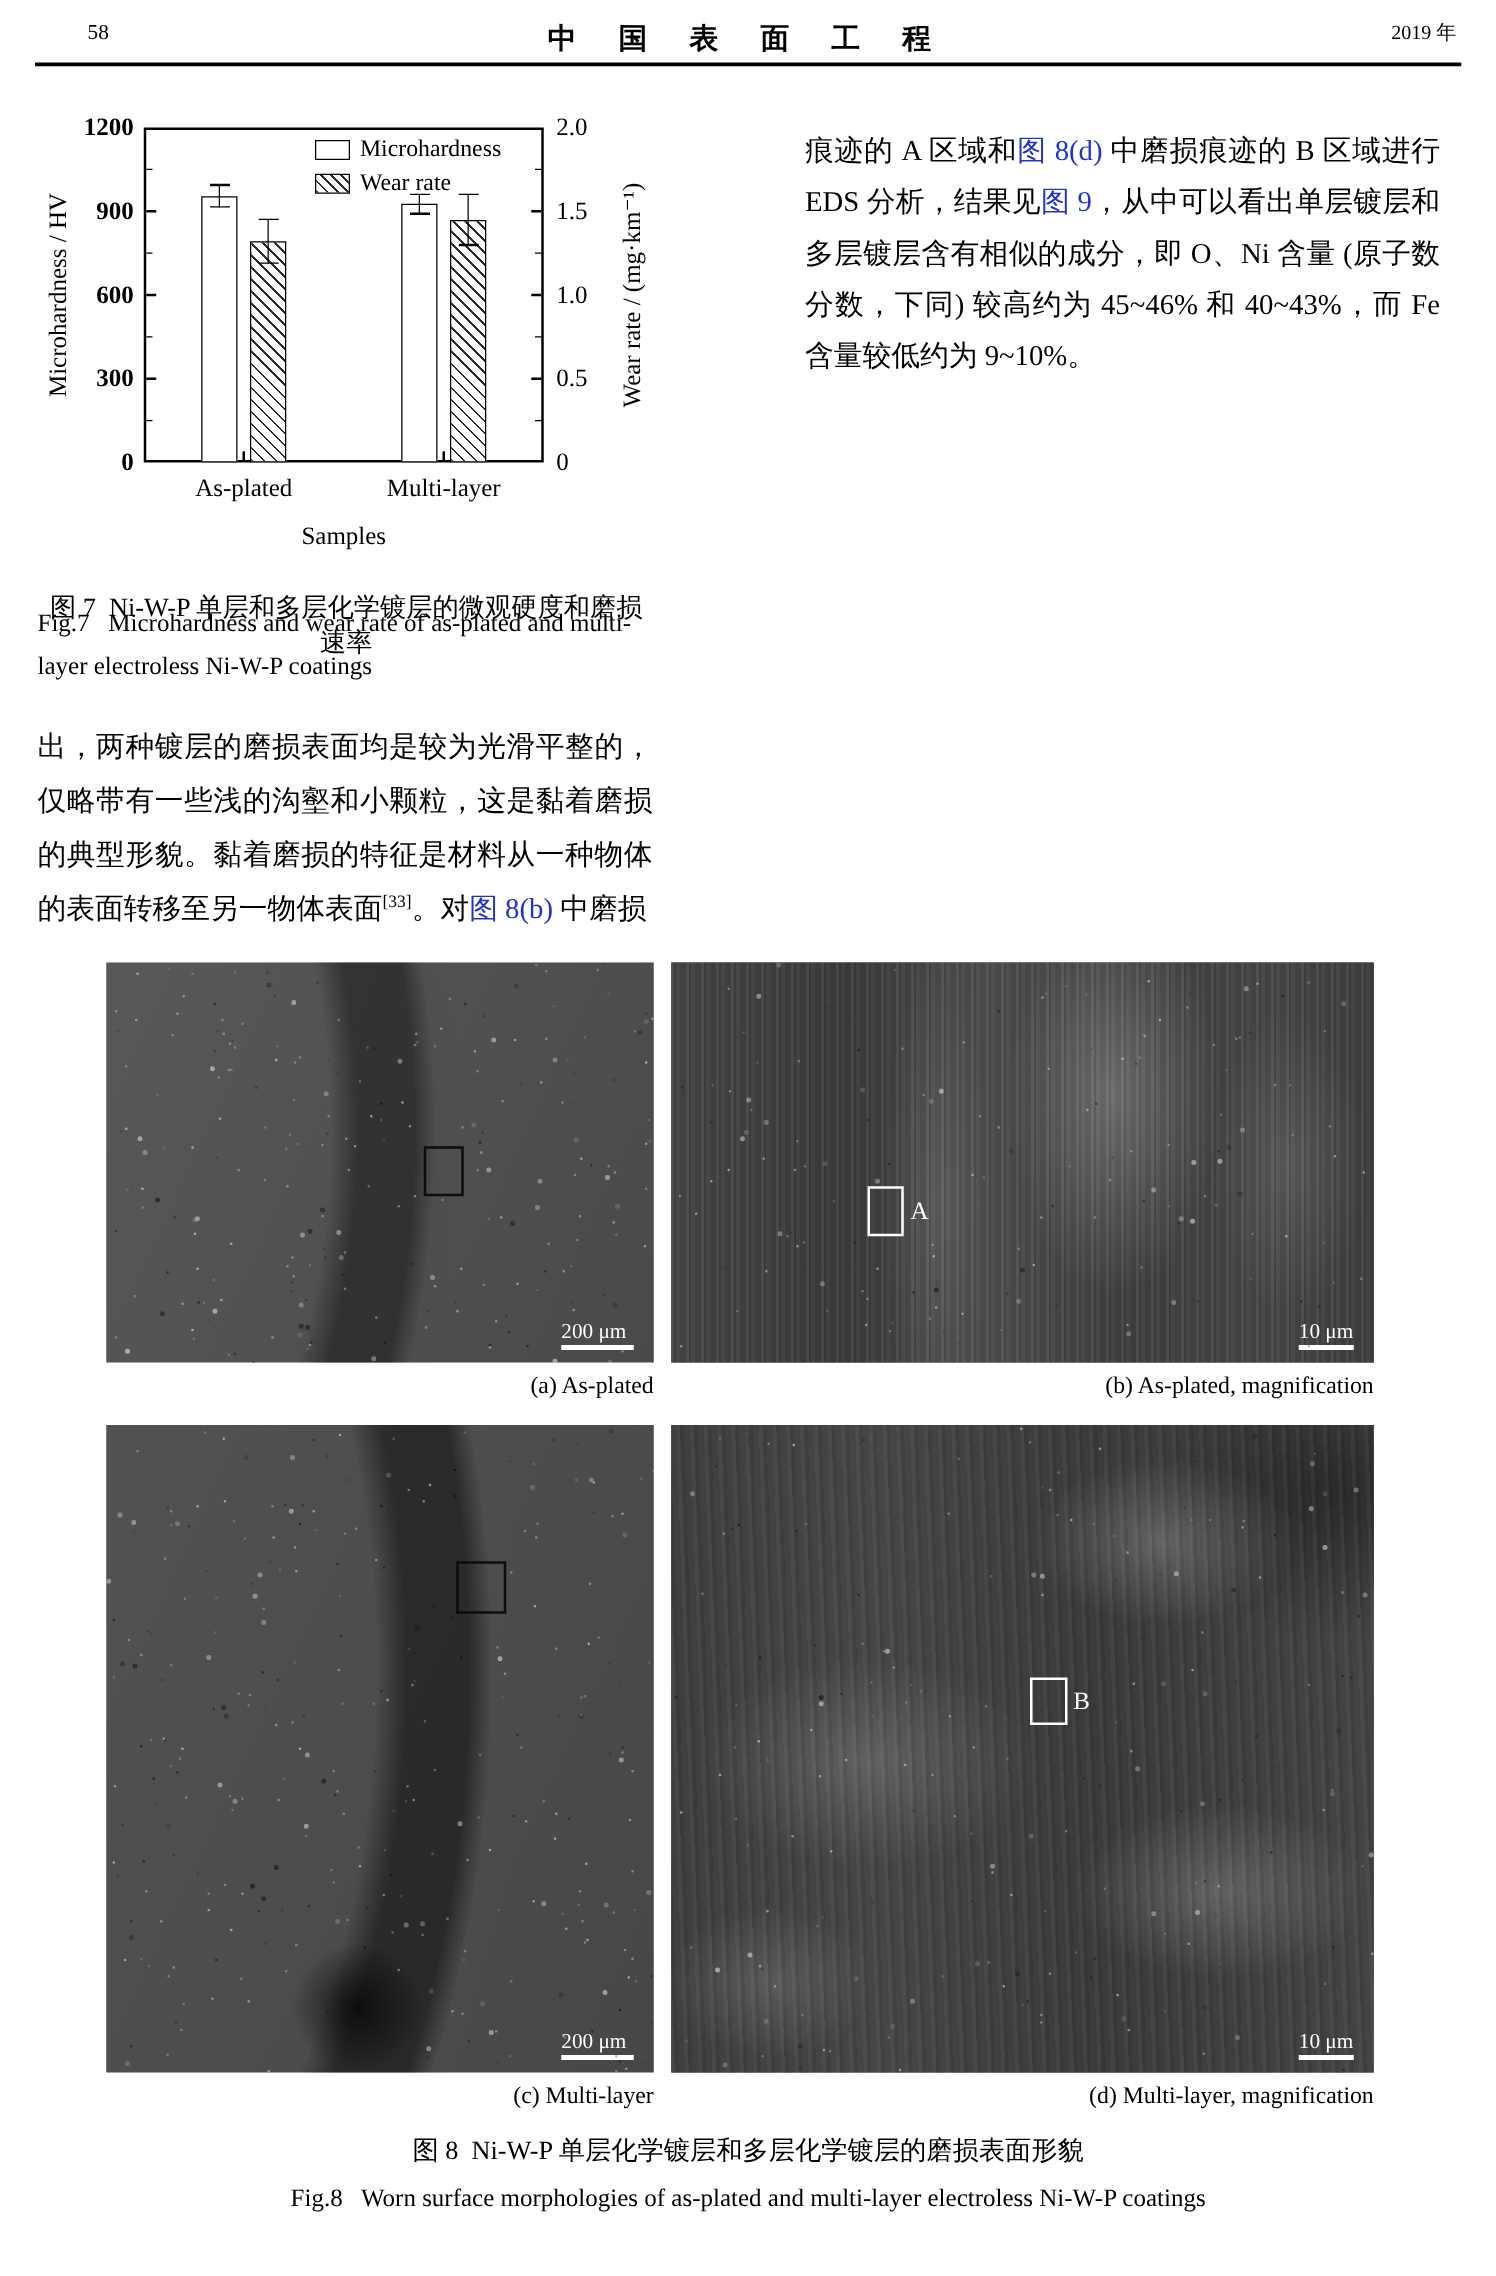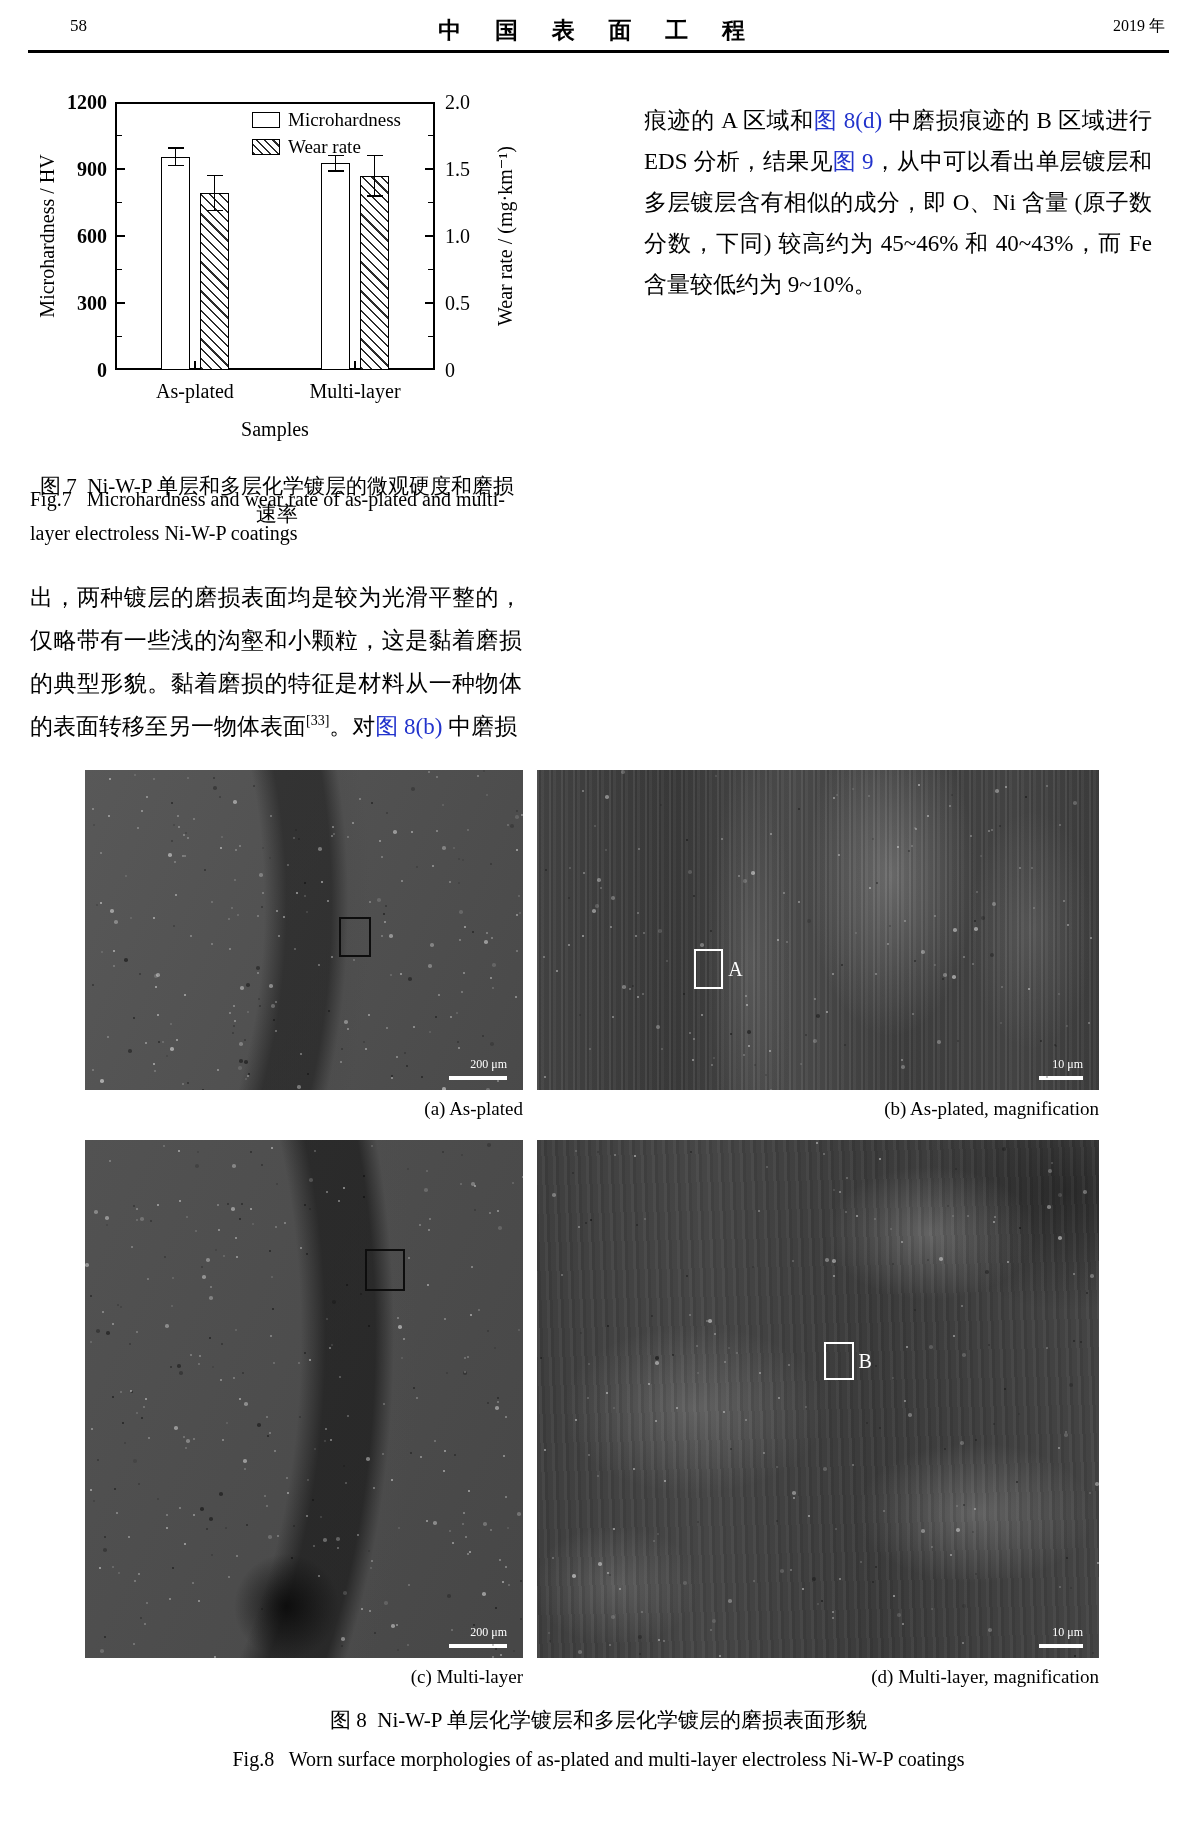--- a/index.html
+++ b/index.html
@@ -72,21 +72,21 @@
       repeating-linear-gradient(88deg,rgba(255,255,255,.04) 0 3px,rgba(0,0,0,.08) 3px 6px,transparent 6px 11px),
       radial-gradient(ellipse 150px 95px at 70% 18%,rgba(210,210,210,.25),transparent 70%),
       radial-gradient(ellipse 190px 120px at 28% 52%,rgba(205,205,205,.20),transparent 70%),
       radial-gradient(ellipse 170px 100px at 78% 72%,rgba(220,220,220,.22),transparent 70%),
       radial-gradient(ellipse 120px 85px at 14% 86%,rgba(200,200,200,.18),transparent 70%),
       radial-gradient(ellipse 210px 170px at 94% 10%,rgba(18,18,18,.5),transparent 70%),
       linear-gradient(90deg,#3f3f3f,#464646 30%,#3b3b3b 60%,#444444),
       #404040;}
   .noise{position:absolute;left:0;top:0;width:1.6px;height:1.6px;background:transparent;border-radius:50%;}
 
-  .scalebar{position:absolute;right:16px;bottom:10px;color:#fff;font-size:12px;text-align:right;line-height:19px;}
+  .scalebar{position:absolute;right:16px;bottom:10px;color:#fff;font-size:17px;text-align:left;line-height:19px;}
   .scalebar .bar-line{height:4px;background:#fff;margin-top:2px;}
   .sb-wide{width:58px;}
   .sb-narrow{width:44px;}
 
   .mark{position:absolute;display:flex;align-items:center;gap:5px;}
   .mark .box{display:inline-block;border:2px solid currentColor;}
   .mark .lbl{font-size:20px;font-family:"Liberation Serif",serif;}
   .mark.dark{color:#0d0d0d;}
   .mark.light{color:#ffffff;}
   #sem-a .mark{left:58%;top:46%;} #sem-a .box{width:28px;height:36px;}

